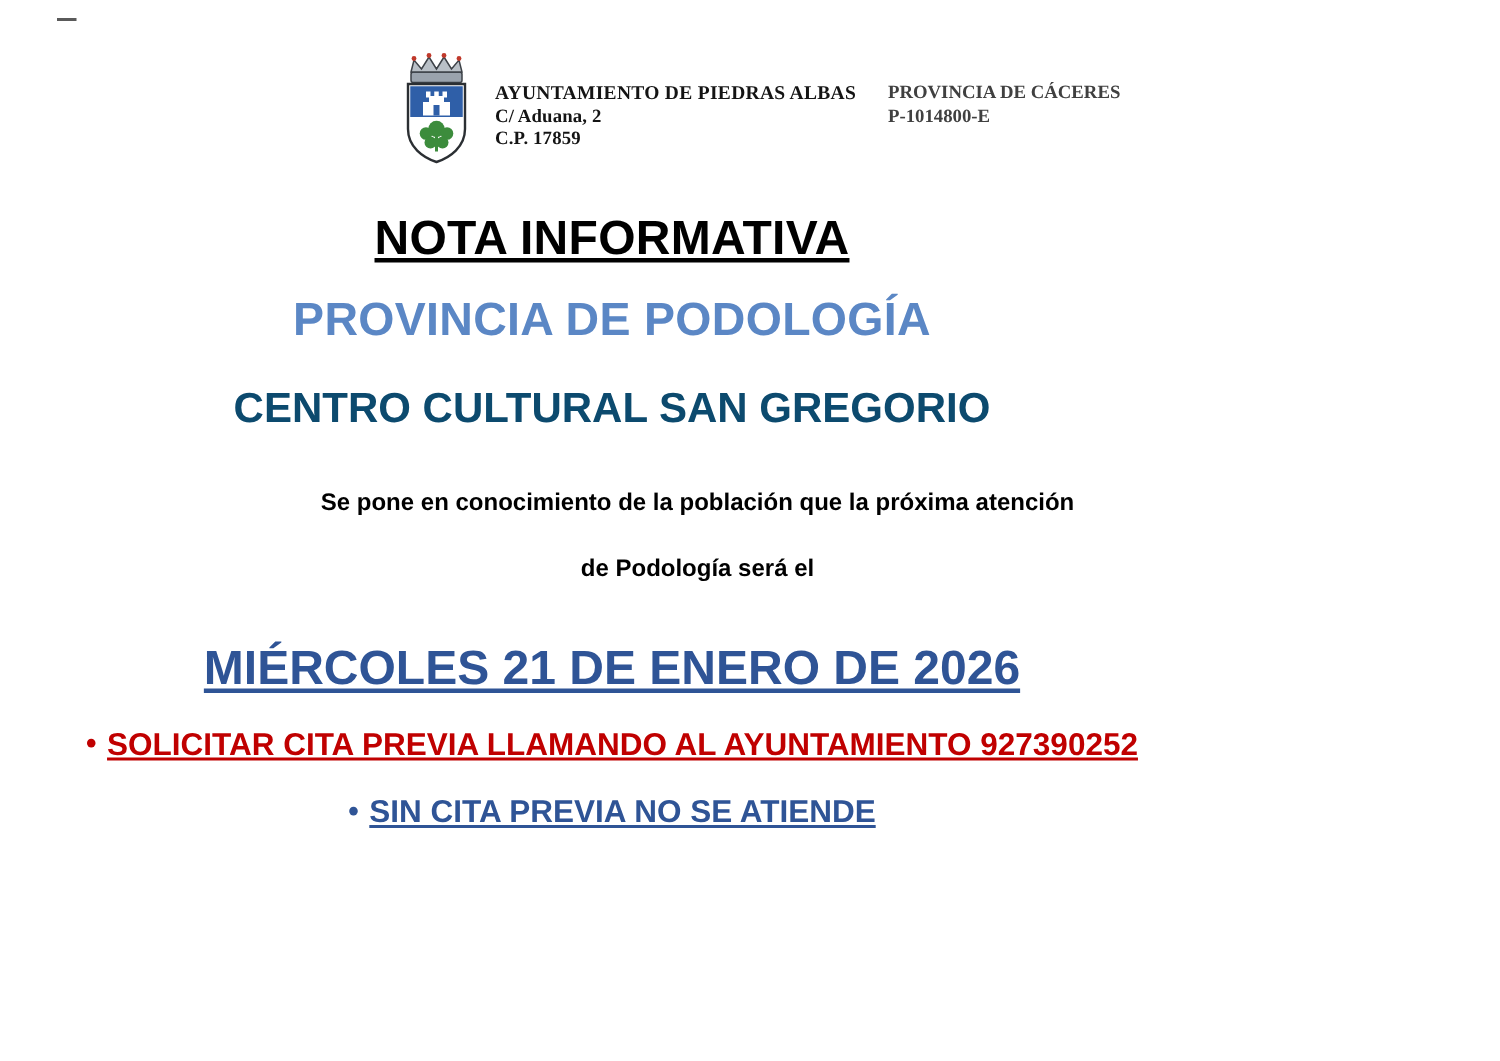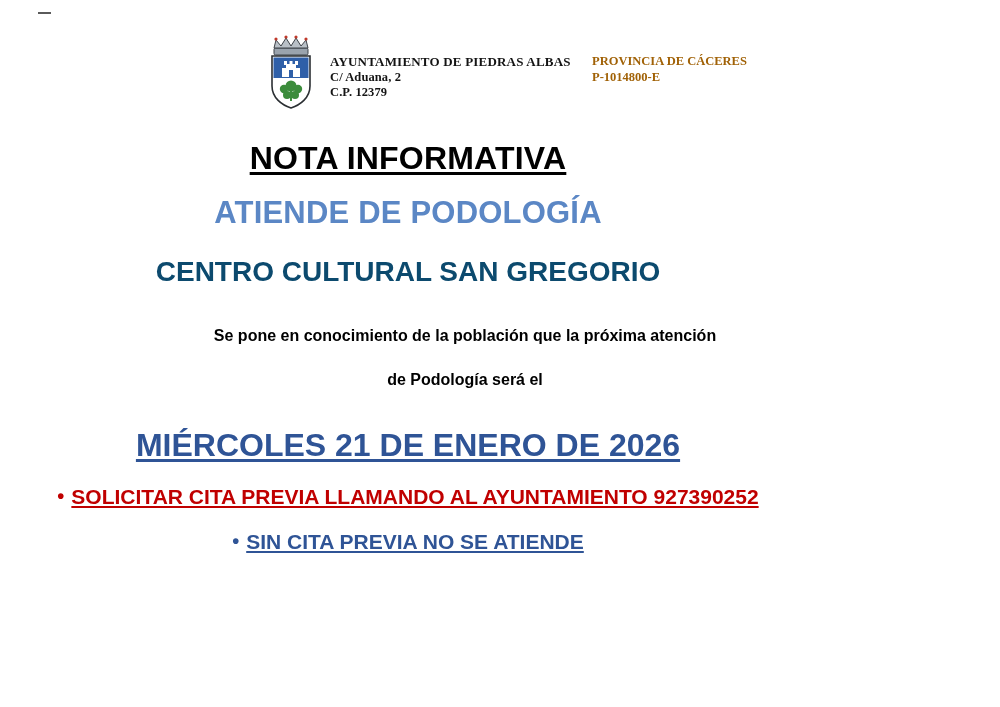--- a/index.html
+++ b/index.html
@@ -63,21 +63,21 @@
   .lh-left .l2 { font-size: 12.5px; }
   .lh-left .l3 { font-size: 12.5px; }
   .lh-right {
     position: absolute;
     left: 330px;
     top: 20px;
     font-family: "Liberation Serif", serif;
     font-weight: bold;
     font-size: 12.5px;
     line-height: 15.5px;
-    color: #a16207;
+    color: #404040;
     white-space: nowrap;
   }
 
   
   .content {
     position: absolute;
     left: 0;
     top: 136px;
     width: 816px;
     text-align: center;
@@ -185,36 +185,36 @@
         <circle cx="36" cy="55" r="4.2"></circle>
         <circle cx="25" cy="61" r="4"></circle>
         <circle cx="33" cy="61" r="4"></circle>
         <rect x="28" y="57" width="2" height="10"></rect>
       </g>
     </svg>
 
     <div class="lh-left">
       <div class="l1">AYUNTAMIENTO DE PIEDRAS ALBAS</div>
       <div class="l2">C/ Aduana, 2</div>
-      <div class="l3">C.P. 12379</div>
+      <div class="l3">C.P. 17859</div>
     </div>
 
     <div class="lh-right">
       <div>PROVINCIA DE CÁCERES</div>
       <div>P-1014800-E</div>
     </div>
   </div>
 
   <div class="content">
 
     <div class="t-title">
       <span>NOTA INFORMATIVA</span>
     </div>
 
-    <div class="t-service">ATIENDE DE PODOLOGÍA</div>
+    <div class="t-service">PROVINCIA DE PODOLOGÍA</div>
 
     <div class="t-center">CENTRO CULTURAL SAN GREGORIO</div>
 
     <div class="t-paragraph">
       <div>Se pone en conocimiento de la población que la próxima atención</div>
       <div>de Podología será el</div>
     </div>
 
     <div class="t-date">
       <span>MIÉRCOLES 21 DE ENERO  DE 2026</span>

